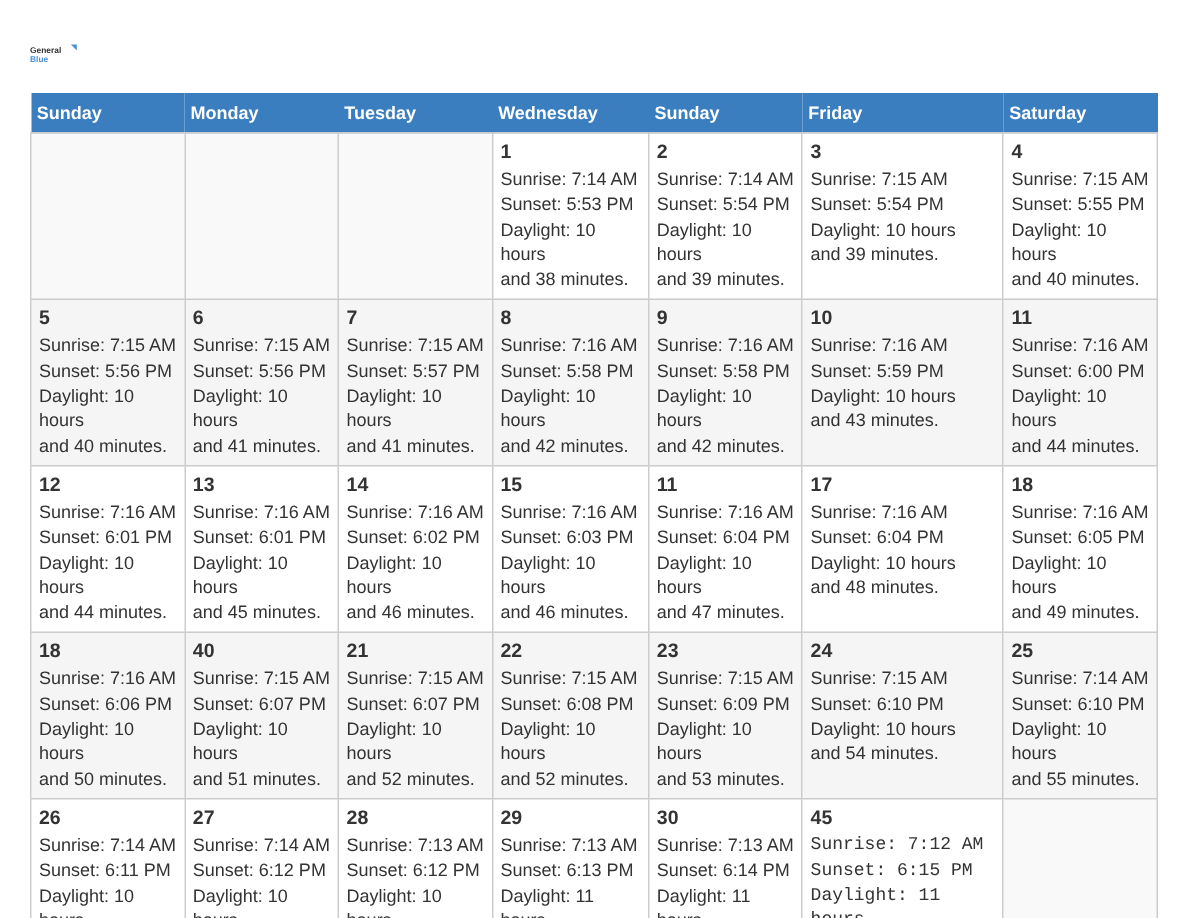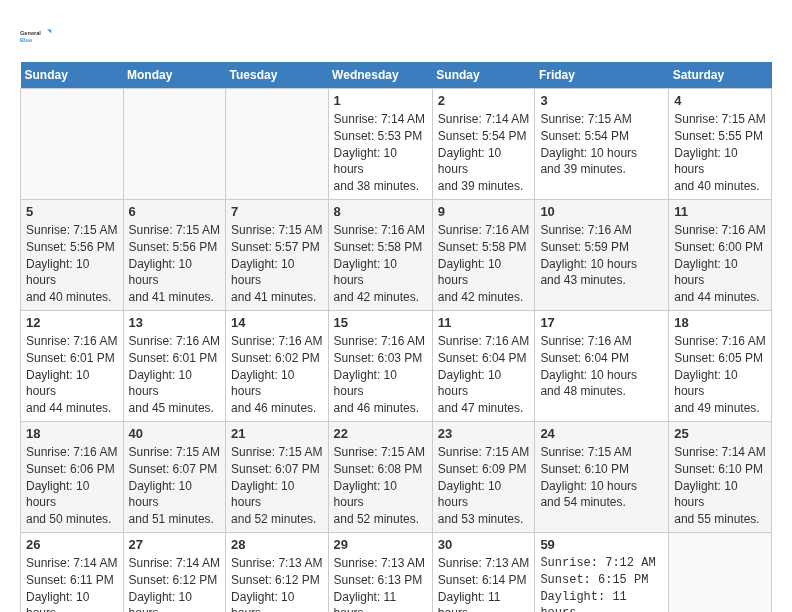--- a/index.html
+++ b/index.html
@@ -325,21 +325,21 @@
 and 0 minutes.</div>
         </td>
         <td>
           <span class="day-number">30</span>
           <div class="day-info" style="white-space: pre-line;">Sunrise: 7:13 AM
 Sunset: 6:14 PM
 Daylight: 11 hours
 and 1 minute.</div>
         </td>
         <td>
-          <span class="day-number">59</span>
+          <span class="day-number">45</span>
           <div class="day-info" style="white-space: pre-line; font-family: Liberation Mono, monospace;">Sunrise: 7:12 AM
 Sunset: 6:15 PM
 Daylight: 11 hours
 and 2 minutes.</div>
         </td>
         <td class="empty"></td>
       </tr>
     </tbody>
 </table>
 

